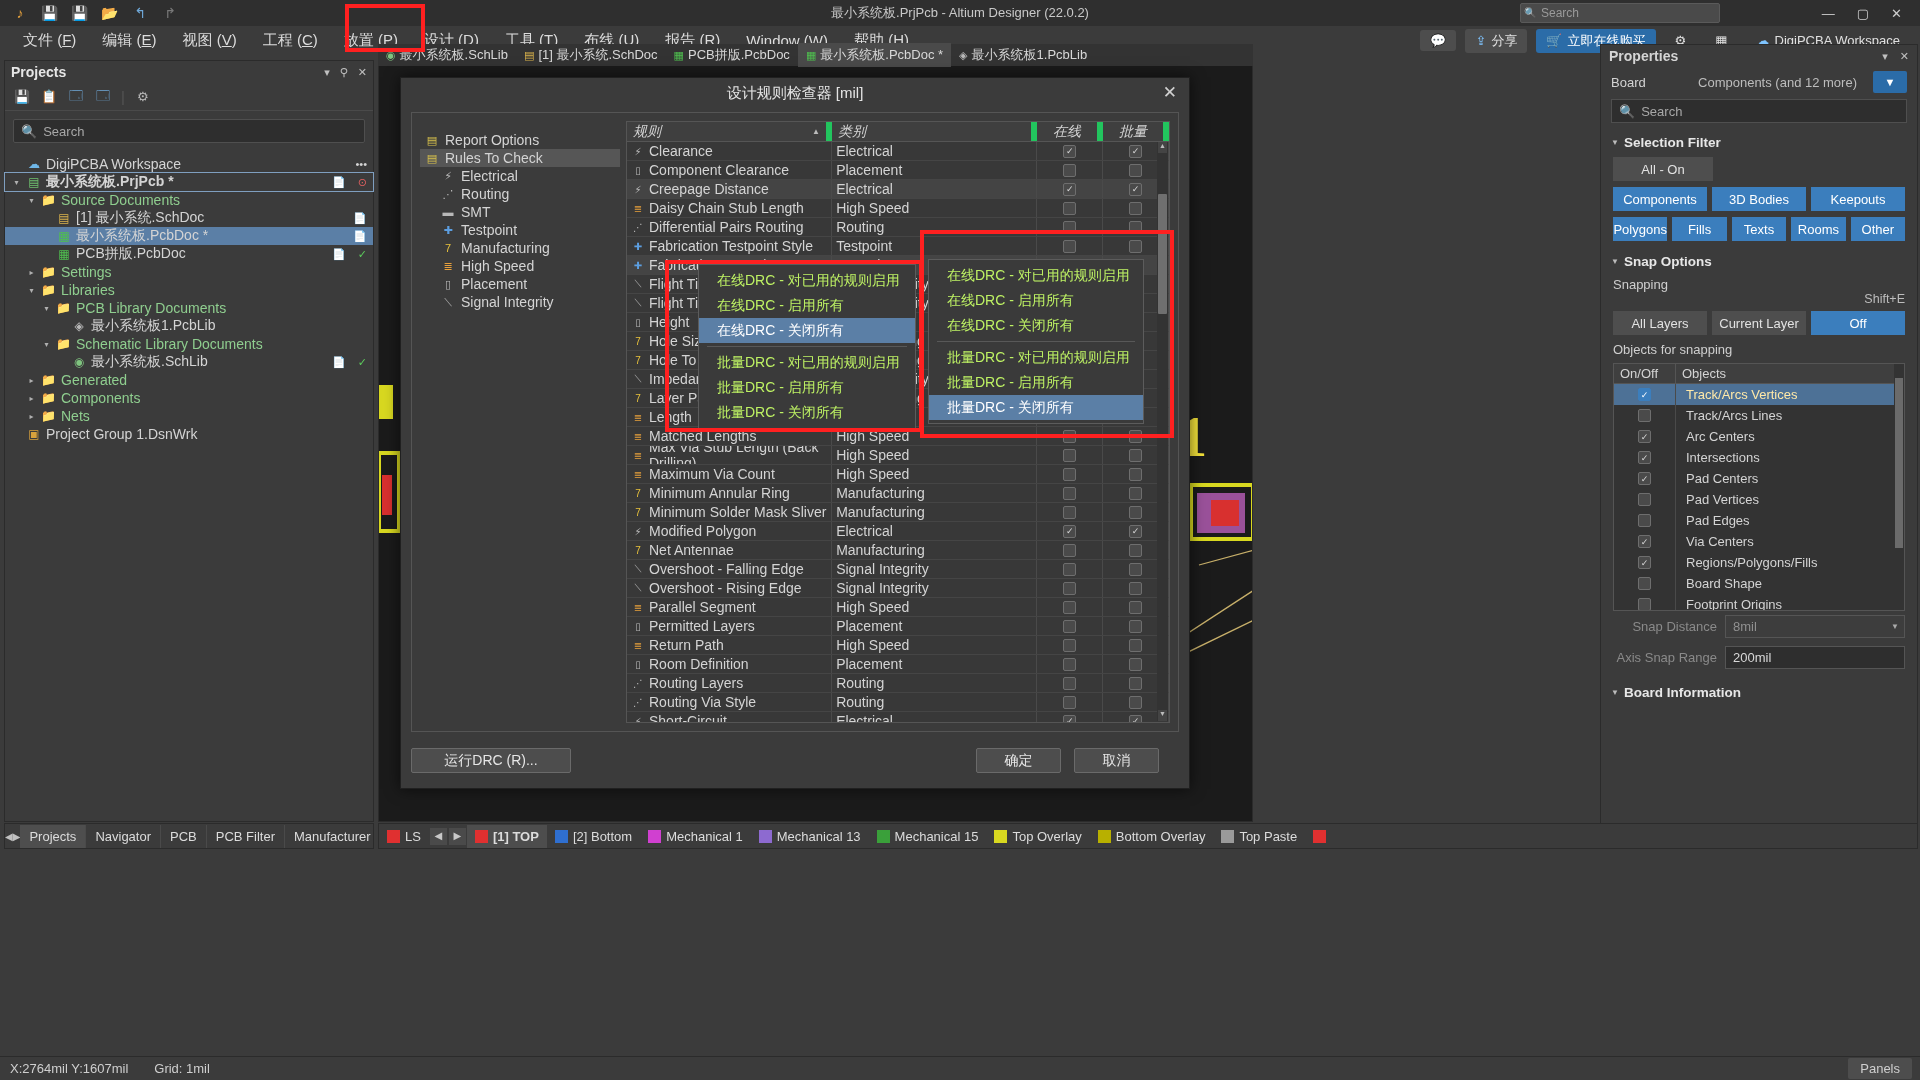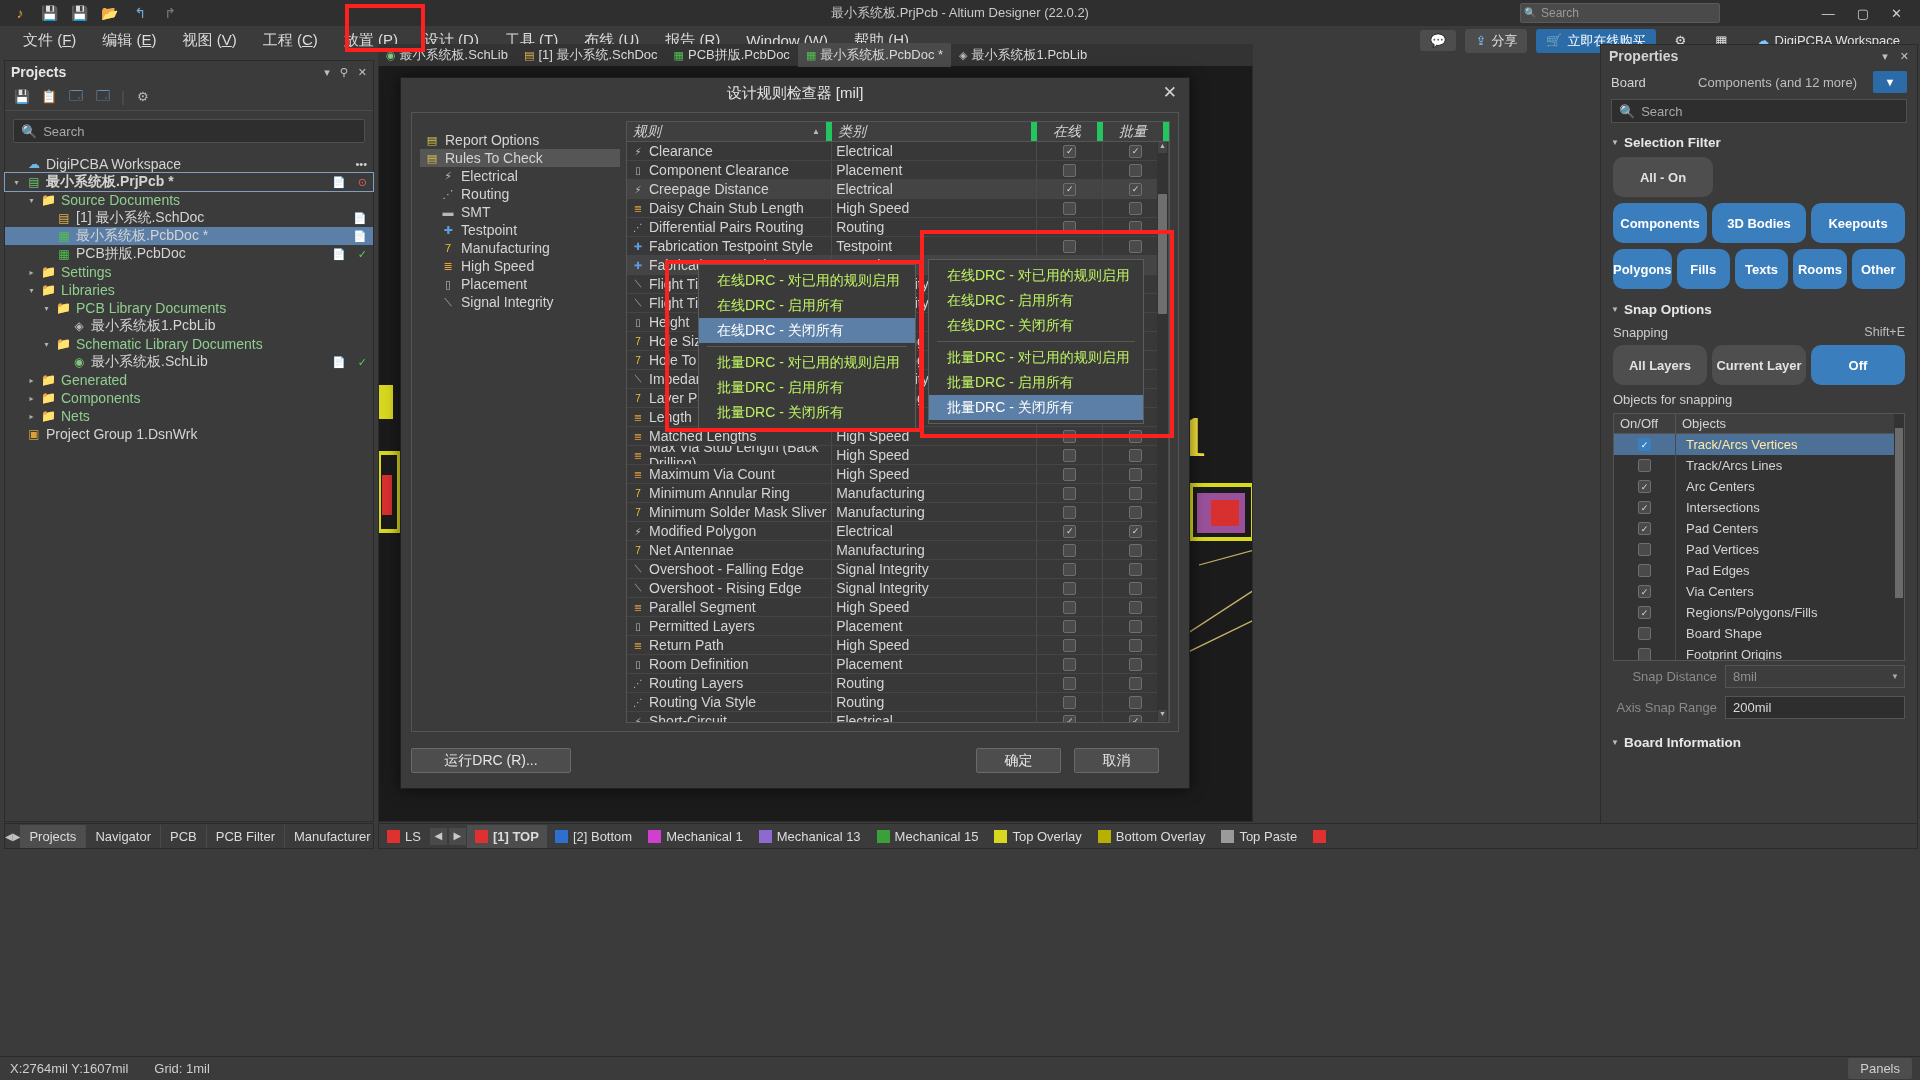--- a/index.html
+++ b/index.html
@@ -192,26 +192,26 @@
     display:flex; align-items:center; justify-content:center; font-size:11px; margin-left:8px;
   }
   #props-search {
     margin:2px 10px 8px 10px; height:24px; background:#2e2e2e; border:1px solid #4f4f4f;
     display:flex; align-items:center; padding:0 7px; gap:6px; color:#a8a8a8; font-size:13px;
   }
   .sect-hdr { display:flex; align-items:center; gap:5px; padding:4px 10px; font-size:13.5px; font-weight:bold; color:#e7e7e7;}
   .sect-hdr .caret { font-size:8px; color:#bbb; }
   .btnrow { display:flex; gap:5px; padding:3px 12px; }
   .pbtn {
-    flex:1; height:40px; background:#4e4e4e; border-radius:10px; color:#e2e2e2;
-    display:flex; align-items:center; justify-content:center; font-size:13px;font-weight:bold;
+    flex:1; height:24px; background:#4e4e4e; border-radius:0; color:#e2e2e2;
+    display:flex; align-items:center; justify-content:center; font-size:13px;
   }
   .pbtn.blue { background:#3b7ebd; color:#fff; }
   .pbtn.wide { flex:0 0 100px; }
-  .snap-lbl { padding:4px 12px 2px 12px; font-size:13px; color:#cfcfcf; display:flex; }
+  .snap-lbl { padding:4px 12px 2px 12px; font-size:13px; color:#cfcfcf; display:flex;flex-direction:column; }
   .snap-lbl .sc { margin-left:auto; color:#bdbdbd; font-size:12.5px; }
   #snapobj {
     margin:4px 12px 0 12px; border:1px solid #555; background:#333; height:248px; overflow:hidden;
     position:relative;
   }
   .so-head { display:flex; height:20px; background:#3f3f3f; border-bottom:1px solid #555; font-size:13px; align-items:center;}
   .so-head div { padding:0 6px; }
   .so-head .c1 { width:62px; border-right:1px solid #555; height:100%; display:flex; align-items:center;}
   .so-row { display:flex; height:21px; align-items:center; font-size:13px; }
   .so-row.sel { background:#4d7196; }

